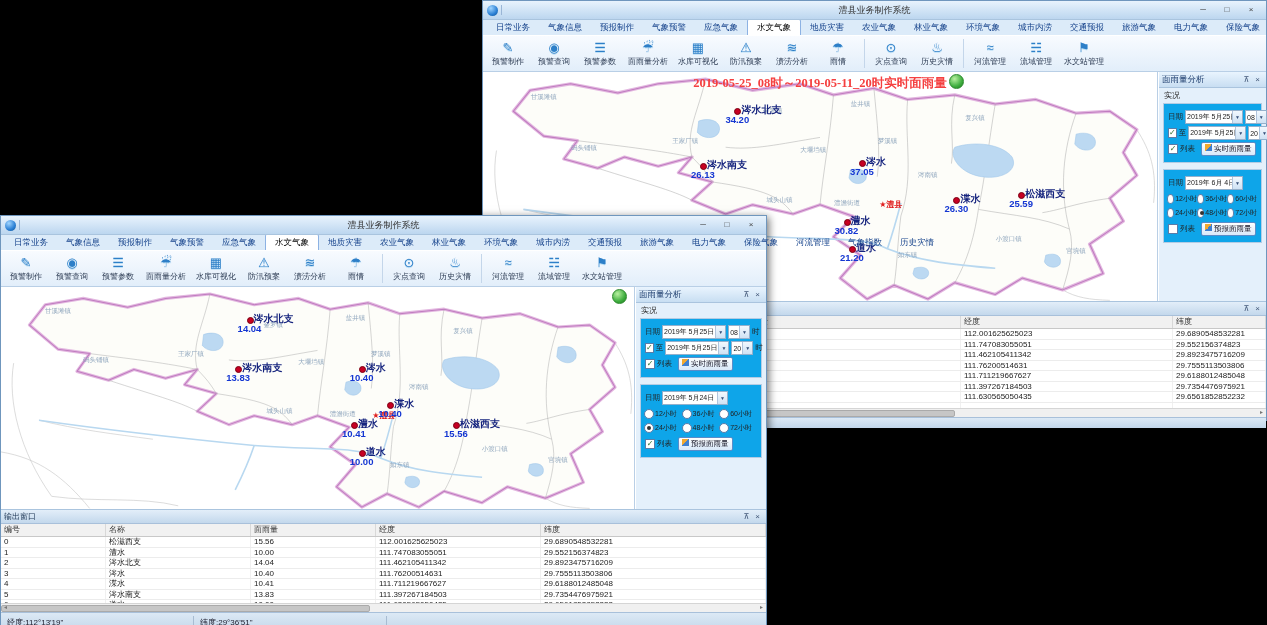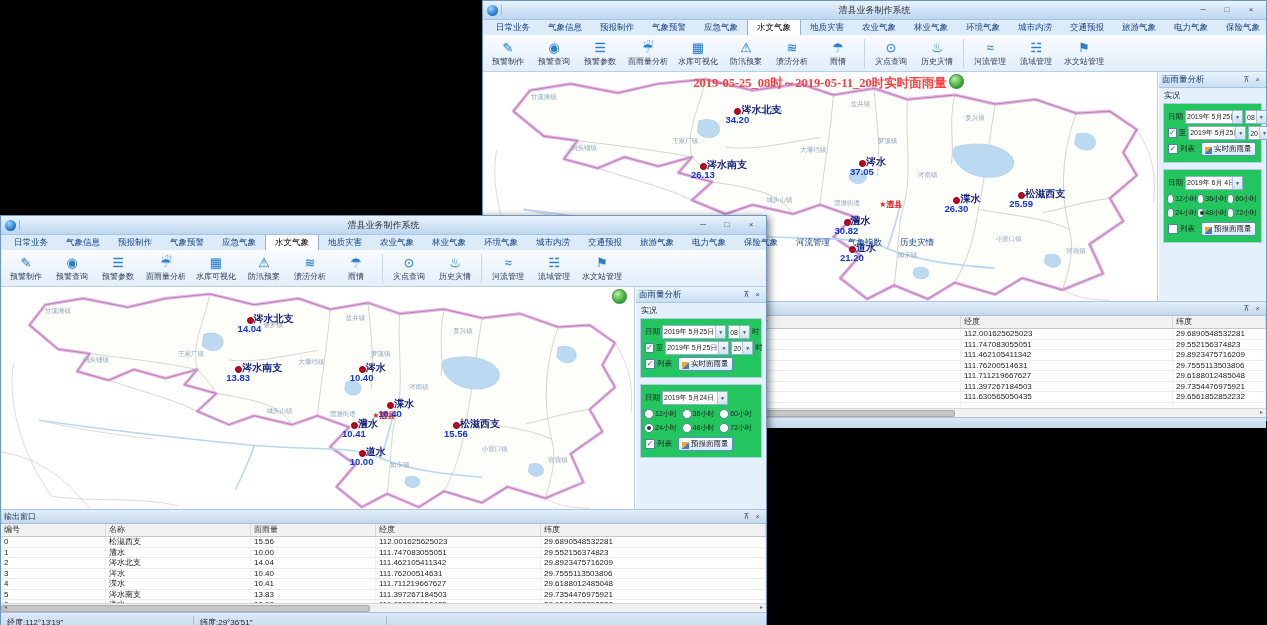--- a/index.html
+++ b/index.html
@@ -58,39 +58,39 @@
   .st-val{position:absolute;left:-9px;top:6px;font-weight:bold;font-size:9.5px;color:#1436d2;white-space:nowrap;}
 
   
   .side-panel{flex:0 0 auto;background:#e4f0fb;display:flex;flex-direction:column;border-left:1px solid #fff;}
   #win-front .side-panel{width:130px;} #win-back .side-panel{width:107px;}
   .sp-head{height:15px;background:linear-gradient(#e9f4fe,#c8def2);border-bottom:1px solid #aac4de;
            display:flex;align-items:center;padding:0 3px;flex:0 0 auto;}
   .sp-title{font-size:8.5px;color:#1a3a6b;flex:1;white-space:nowrap;overflow:hidden;}
   .dock-ico{font-size:8px;color:#44597a;width:11px;text-align:center;line-height:11px;}
   .sp-section{font-size:8px;color:#333;padding:2px 21px 0 5px;}
-  .group{border:1px solid #b4cce4;background:#22c55e;margin:2px 4px 4px 4px;padding:4px 3px;}
+  .group{border:1px solid #b4cce4;background:#0ea5e9;margin:2px 4px 4px 4px;padding:4px 3px;}
   .prow{display:flex;align-items:center;margin:2px 1px;gap:2px;white-space:nowrap;}
   .plabel{font-size:7.5px;color:#222;}
   .combo{display:inline-flex;align-items:center;border:1px solid #94b0cc;background:#fff;height:12px;}
   .combo .cval{font-size:7px;color:#222;padding:0 1px;flex:1;overflow:hidden;white-space:nowrap;}
   .combo .arrow{width:9px;align-self:stretch;background:linear-gradient(#f2f8fe,#cfe2f4);
                 border-left:1px solid #b0c4dc;font-size:5px;color:#35507a;text-align:center;line-height:12px;}
   .combo.date{width:64px;} .combo.hour{width:26px;}
   #win-back .combo.date{width:56px;} #win-back .combo.hour{width:23px;}
   .cb{width:8px;height:8px;border:1px solid #5a7ca8;background:#fff;display:inline-block;
       font-size:8px;line-height:8px;text-align:center;color:#2c6b2c;}
   .radio{width:8px;height:8px;border:1px solid #5a7ca8;border-radius:50%;background:#fff;
          display:inline-block;position:relative;}
   .radio.checked::after{content:"";position:absolute;left:2px;top:2px;width:4px;height:4px;
          border-radius:50%;background:#333;}
   .rgrid{display:flex;flex-wrap:wrap;margin:2px 0;}
   .ritem{display:flex;align-items:center;gap:1px;width:33%;margin:2px 0;}
   .rlabel{font-size:7px;color:#222;white-space:nowrap;}
-  .panel-btn{display:inline-flex;align-items:flex-end;gap:2px;border:1px solid #5a8cc8;border-radius:2px;
+  .panel-btn{display:inline-flex;align-items:flex-start;gap:2px;border:1px solid #5a8cc8;border-radius:2px;
              background:linear-gradient(#feffff,#d8e8f9);font-size:7.5px;color:#112;padding:1px 3px;margin-left:4px;}
   .pb-ico{width:7px;height:7px;background:linear-gradient(135deg,#f0a830 50%,#3f7fd0 50%);display:inline-block;}
 
   
   .dock{flex:0 0 auto;background:#fff;border-top:1px solid #aac4de;display:flex;flex-direction:column;overflow:hidden;}
   #win-front .dock{height:93px;} #win-back .dock{height:106px;}
   .dock-head{height:13px;background:linear-gradient(#e3eef9,#c3d8ec);border-bottom:1px solid #a8c0da;
              display:flex;align-items:center;padding:0 3px;flex:0 0 auto;}
   .dock-title{font-size:8px;color:#223a58;flex:1;}
   .thead{display:flex;background:#f1f1f1;border-bottom:1px solid #c8c8c8;flex:0 0 auto;}

